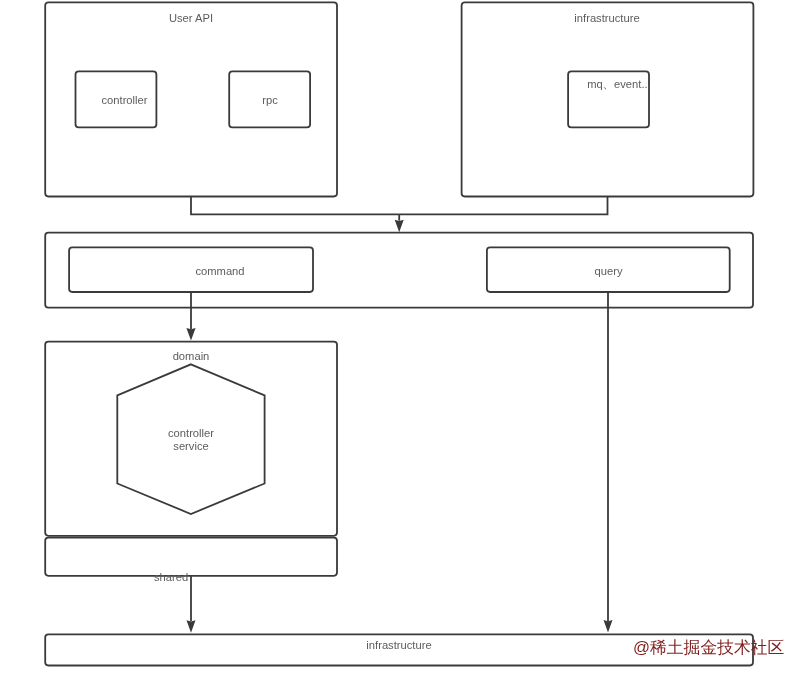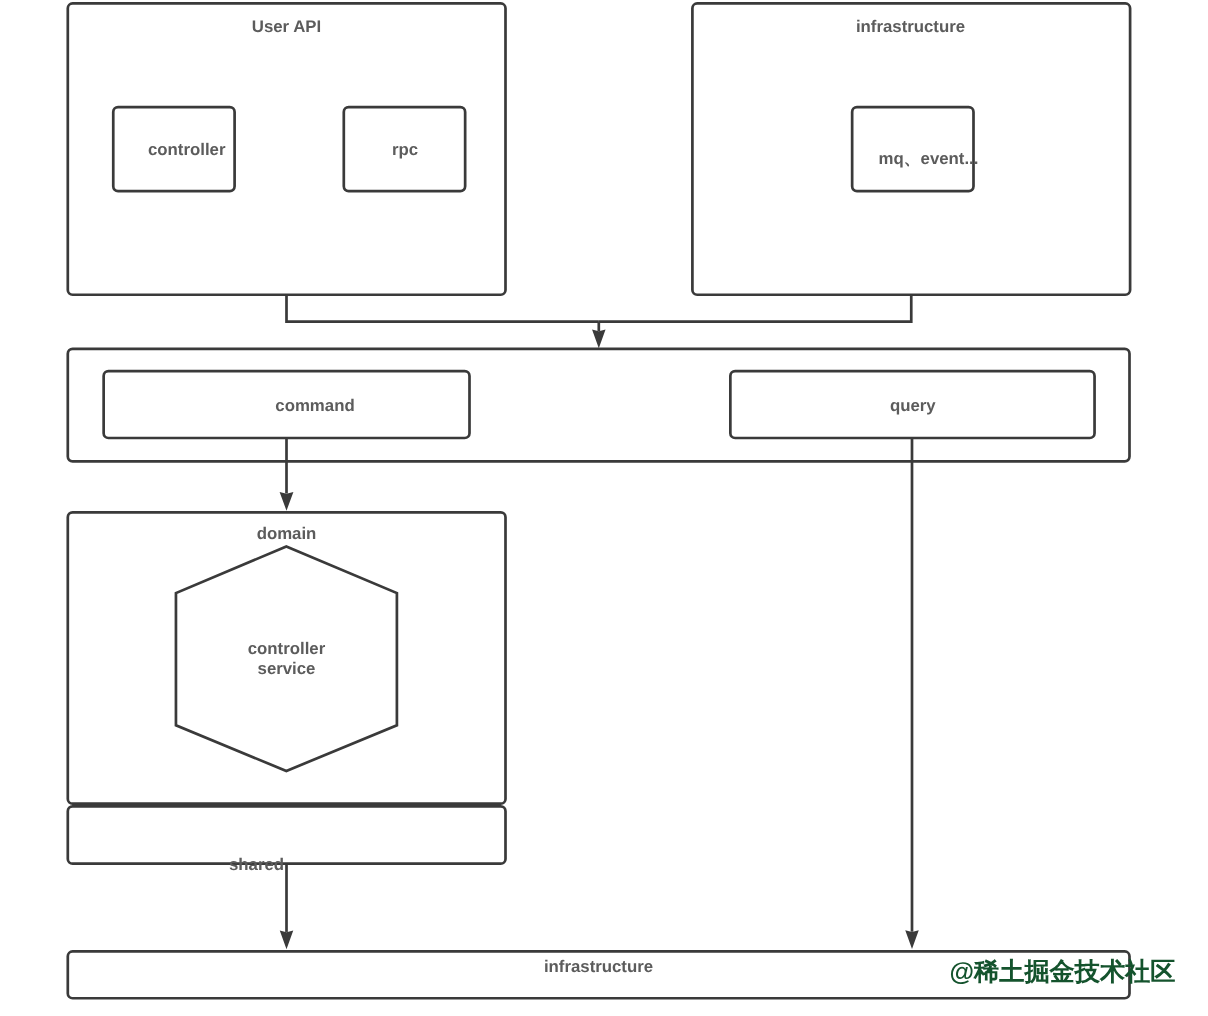--- a/index.html
+++ b/index.html
@@ -1,24 +1,24 @@
 <!DOCTYPE html>
 <html><head>
 <meta charset="utf-8">
 <title>DDD layered architecture diagram</title>
 <style>
   html,body{margin:0;padding:0;background:#ffffff;}
   body{width:805px;height:677px;overflow:hidden;
        font-family:"Liberation Sans",sans-serif;}
   #canvas{position:relative;width:805px;height:677px;background:#ffffff;}
-  .lbl,.wm{transform:translateZ(0);font-weight:bold;}
+  .lbl,.wm{transform:translateZ(0);}
   svg.layer{position:absolute;left:0;top:0;width:805px;height:677px;overflow:visible;}
   .lbl{position:absolute;font-size:11.2px;color:#5c5c5c;white-space:nowrap;
        text-align:center;line-height:13px;}
-  .wm{position:absolute;color:#14532d;font-size:16.8px;white-space:nowrap;
+  .wm{position:absolute;color:#7f1d1d;font-size:16.8px;white-space:nowrap;
       letter-spacing:0px;}
 </style>
 </head>
 <body>
 
 <div id="canvas">
 
   <svg class="layer" viewBox="0 0 805 677" width="805" height="677">
     <g fill="#ffffff" stroke="#3a3a3a" stroke-width="1.8">
 
@@ -52,23 +52,23 @@
       <path d="M186.5,620.3 L191,632.8 L195.5,620.3 L191,621.5 Z"></path>
       <path d="M603.5,620.1 L608,632.6 L612.5,620.1 L608,621.3 Z"></path>
     </g>
   </svg>
 
   <div class="lbl" style="left:45px;top:11.6px;width:292px;">User API</div>
   <div class="lbl" style="left:75px;top:94.4px;width:99px;">controller</div>
   <div class="lbl" style="left:229px;top:94.4px;width:82px;">rpc</div>
 
   <div class="lbl" style="left:461px;top:11.6px;width:292px;">infrastructure</div>
-  <div class="lbl" style="left:568px;top:100px;width:102px;">mq、event...</div>
+  <div class="lbl" style="left:568px;top:78px;width:102px;">mq、event...</div>
 
-  <div class="lbl" style="left:76px;top:265.4px;width:268px;">command</div>
+  <div class="lbl" style="left:86px;top:265.4px;width:268px;">command</div>
   <div class="lbl" style="left:45px;top:350.3px;width:292px;">domain</div>
 
   <div class="lbl" style="left:487px;top:265.4px;width:243px;">query</div>
   <div class="lbl" style="left:113px;top:427.4px;width:156px;line-height:12.6px;">
     <span>controller</span><br>
     <span>service</span>
   </div>
 
   <div class="lbl" style="left:45px;top:571px;width:252px;">shared</div>
   <div class="lbl" style="left:45px;top:638.8px;width:708px;">infrastructure</div>

